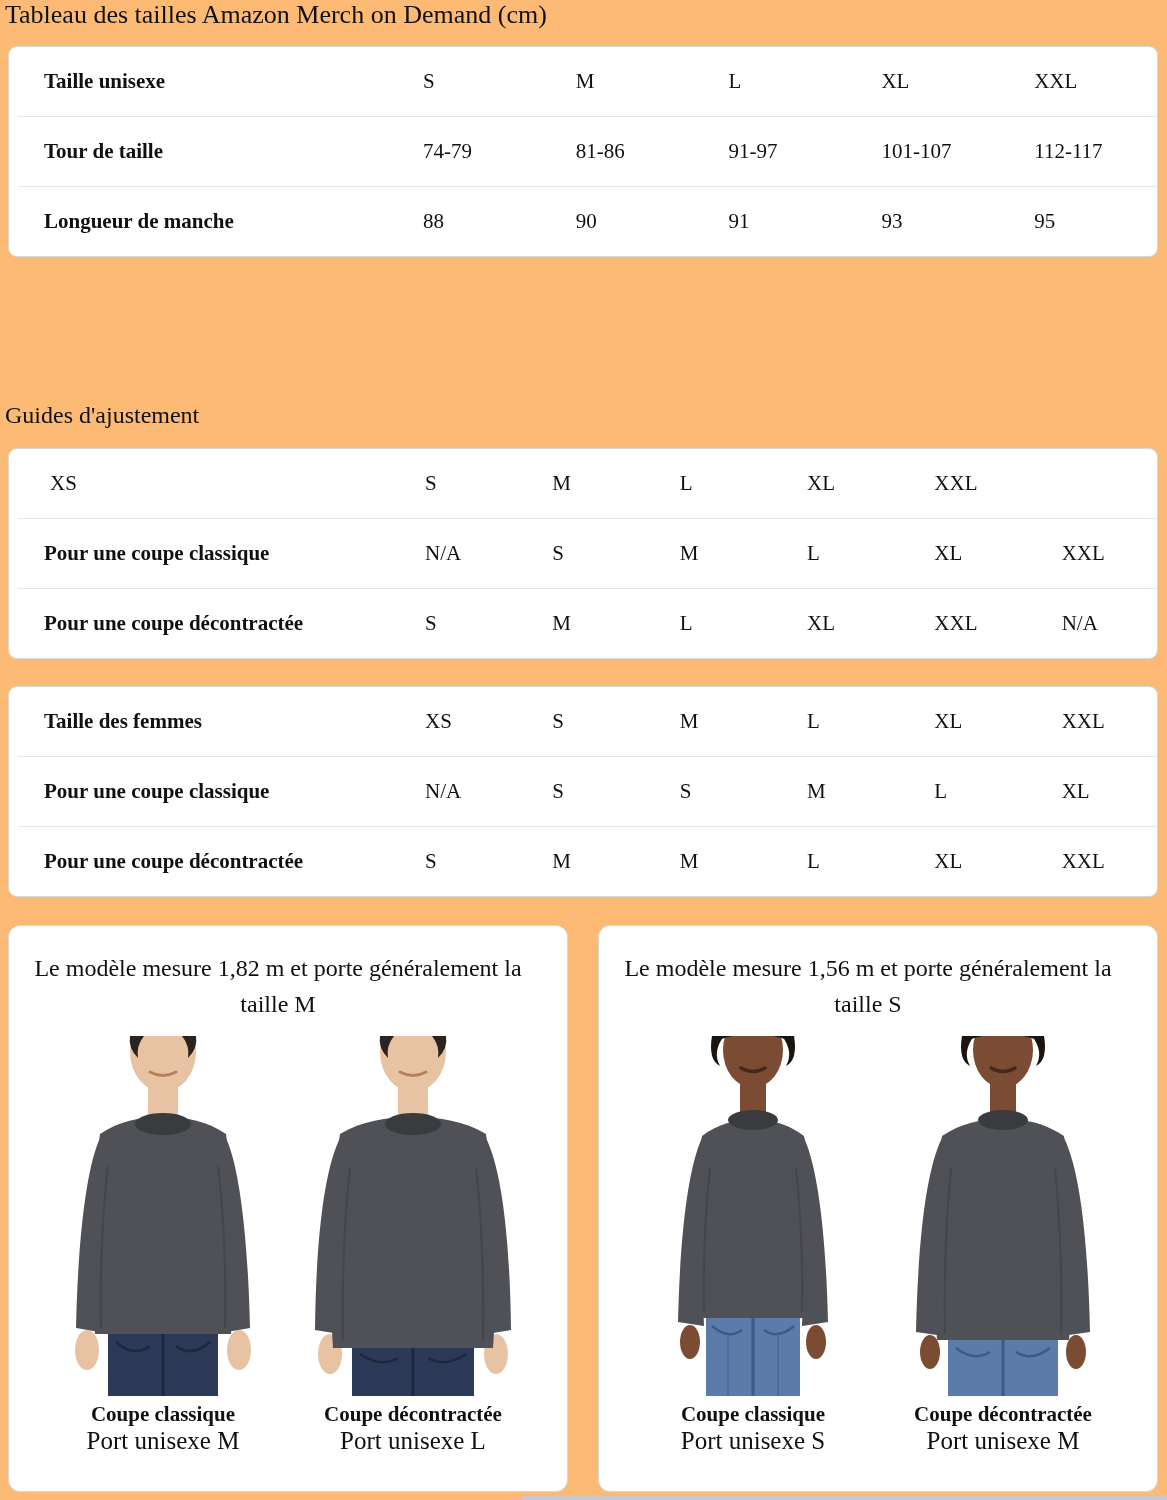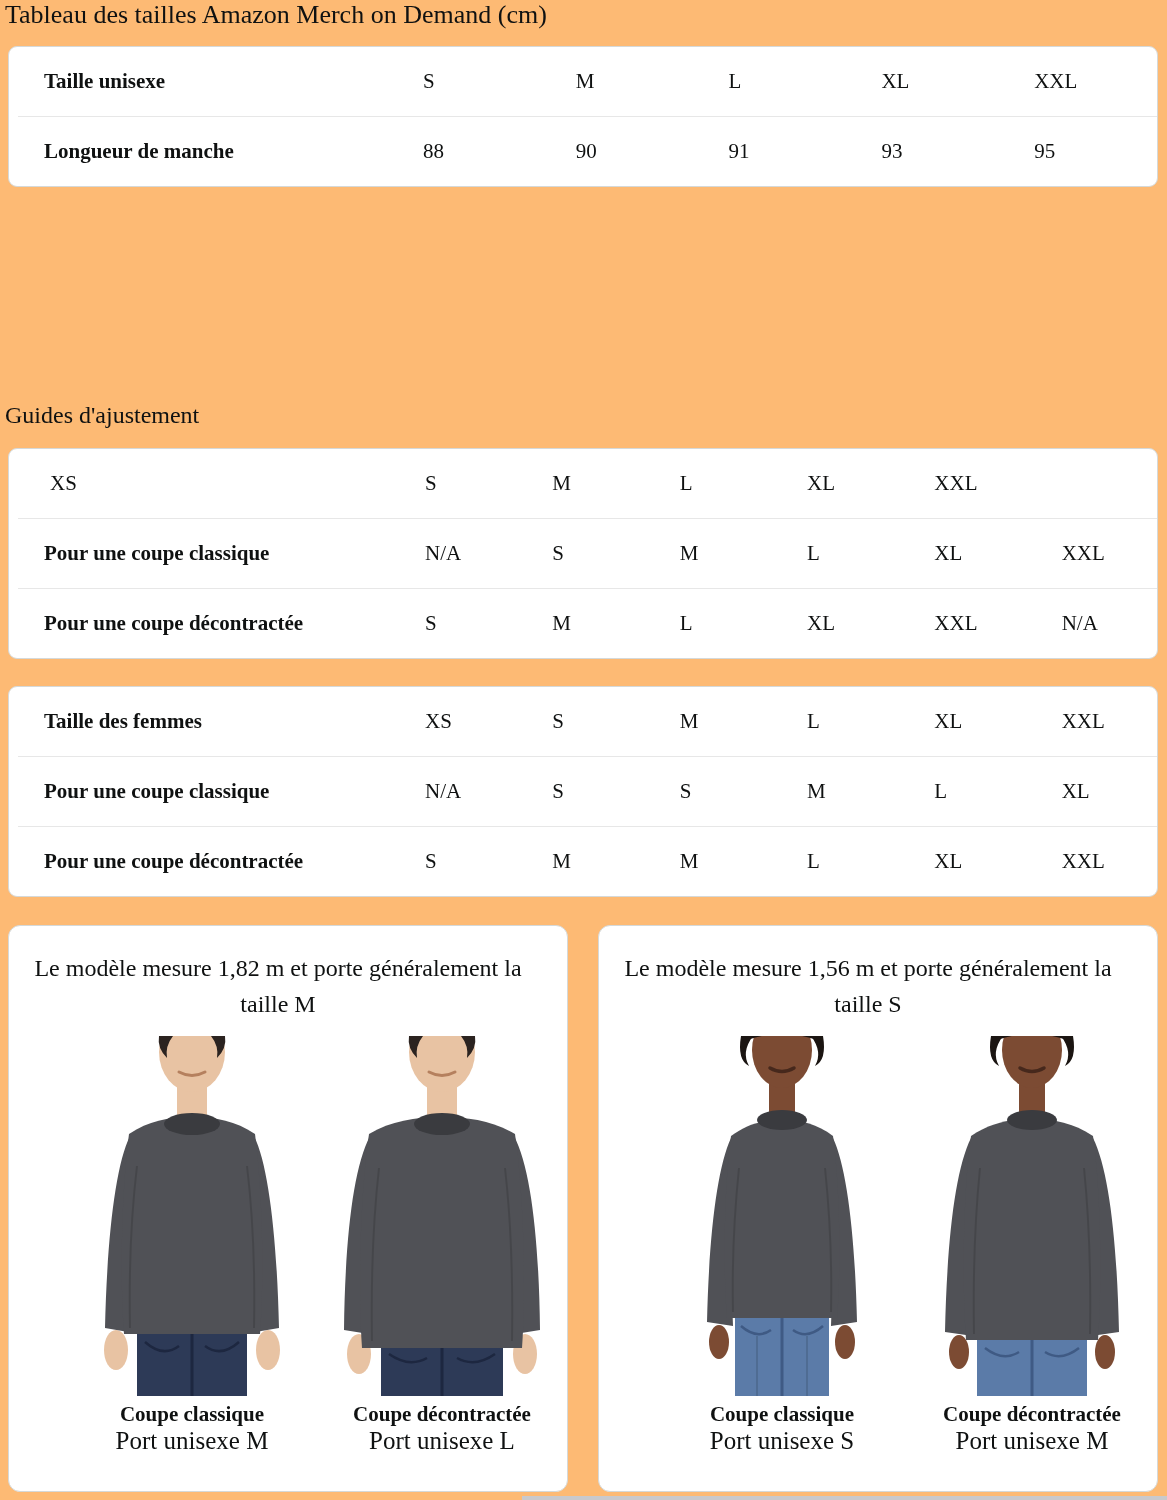--- a/index.html
+++ b/index.html
@@ -31,21 +31,21 @@
   .t-cell{font-size:21px;padding-left:30px;white-space:nowrap;}
   .tbl-fit .t-cell{padding-left:32px;}
 
   .note{position:absolute;left:5px;top:341px;margin:0;font-size:20px;}
   .section-heading{position:absolute;left:5px;top:402px;margin:0;font-size:24px;font-weight:400;}
 
   .cards{position:absolute;left:8px;top:925px;width:1150px;display:flex;gap:30px;}
   .model-card{width:560px;height:567px;box-sizing:border-box;background:#fff;
               border:1px solid var(--card-border);border-radius:12px;padding-top:24px;}
   .card-heading{margin:0 24px;width:490px;font-size:24px;line-height:36px;font-weight:400;text-align:center;}
-  .figures{display:flex;gap:0;justify-content:flex-end;margin-top:14px;}
+  .figures{display:flex;gap:0;justify-content:center;margin-top:14px;}
   .figures figure{margin:0;width:250px;}
   .photo{width:250px;height:360px;overflow:hidden;background:#fff;}
   .photo svg{display:block;width:250px;height:360px;}
   .figures figcaption{text-align:center;margin-top:6px;}
   .fit-name{font-weight:700;font-size:21px;}
   .fit-size{font-size:25px;}
 
   .bottom-rule{position:absolute;left:522px;top:1496px;width:645px;height:4px;background:#c9c9cc;}
 </style>
 </head>
@@ -56,20 +56,28 @@
   <h1 class="page-title">Tableau des tailles Amazon Merch on Demand (cm)</h1>
 
   <section class="tbl tbl-main" style="top:46px">
     <div class="t-row">
       <span class="t-label">Taille unisexe</span>
       <span class="t-cell">S</span>
       <span class="t-cell">M</span>
       <span class="t-cell">L</span>
       <span class="t-cell">XL</span>
       <span class="t-cell">XXL</span>
+    </div>
+    <div class="t-row">
+      <span class="t-label">Tour de taille</span>
+      <span class="t-cell">74-79</span>
+      <span class="t-cell">81-86</span>
+      <span class="t-cell">91-97</span>
+      <span class="t-cell">101-107</span>
+      <span class="t-cell">112-117</span>
     </div>
     <div class="t-row">
       <span class="t-label">Longueur de manche</span>
       <span class="t-cell">88</span>
       <span class="t-cell">90</span>
       <span class="t-cell">91</span>
       <span class="t-cell">93</span>
       <span class="t-cell">95</span>
     </div>
   </section>

